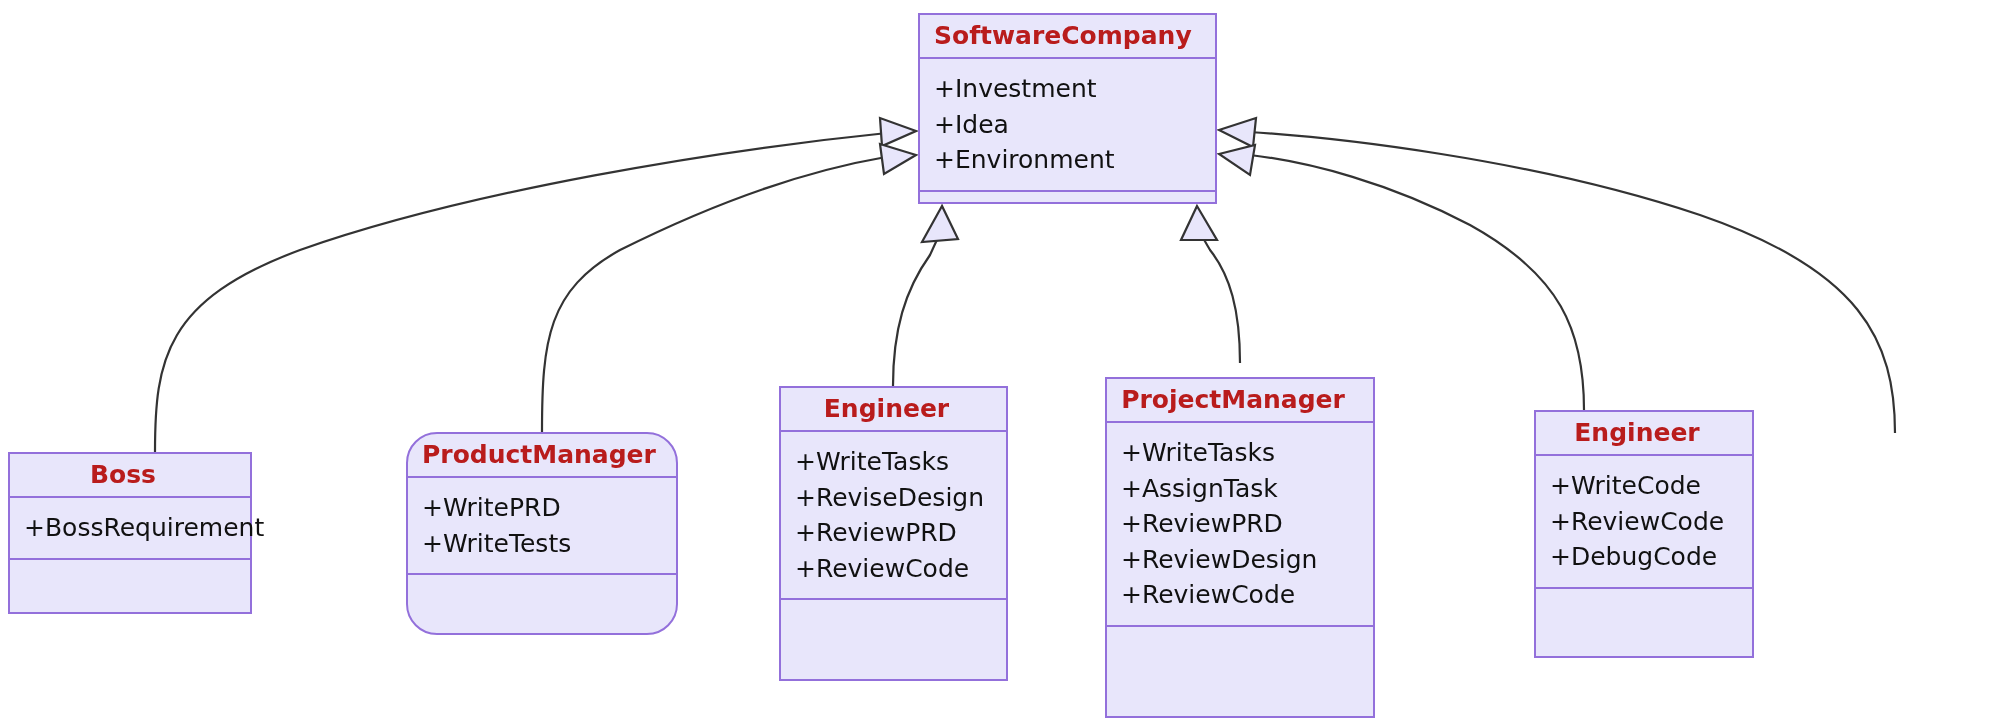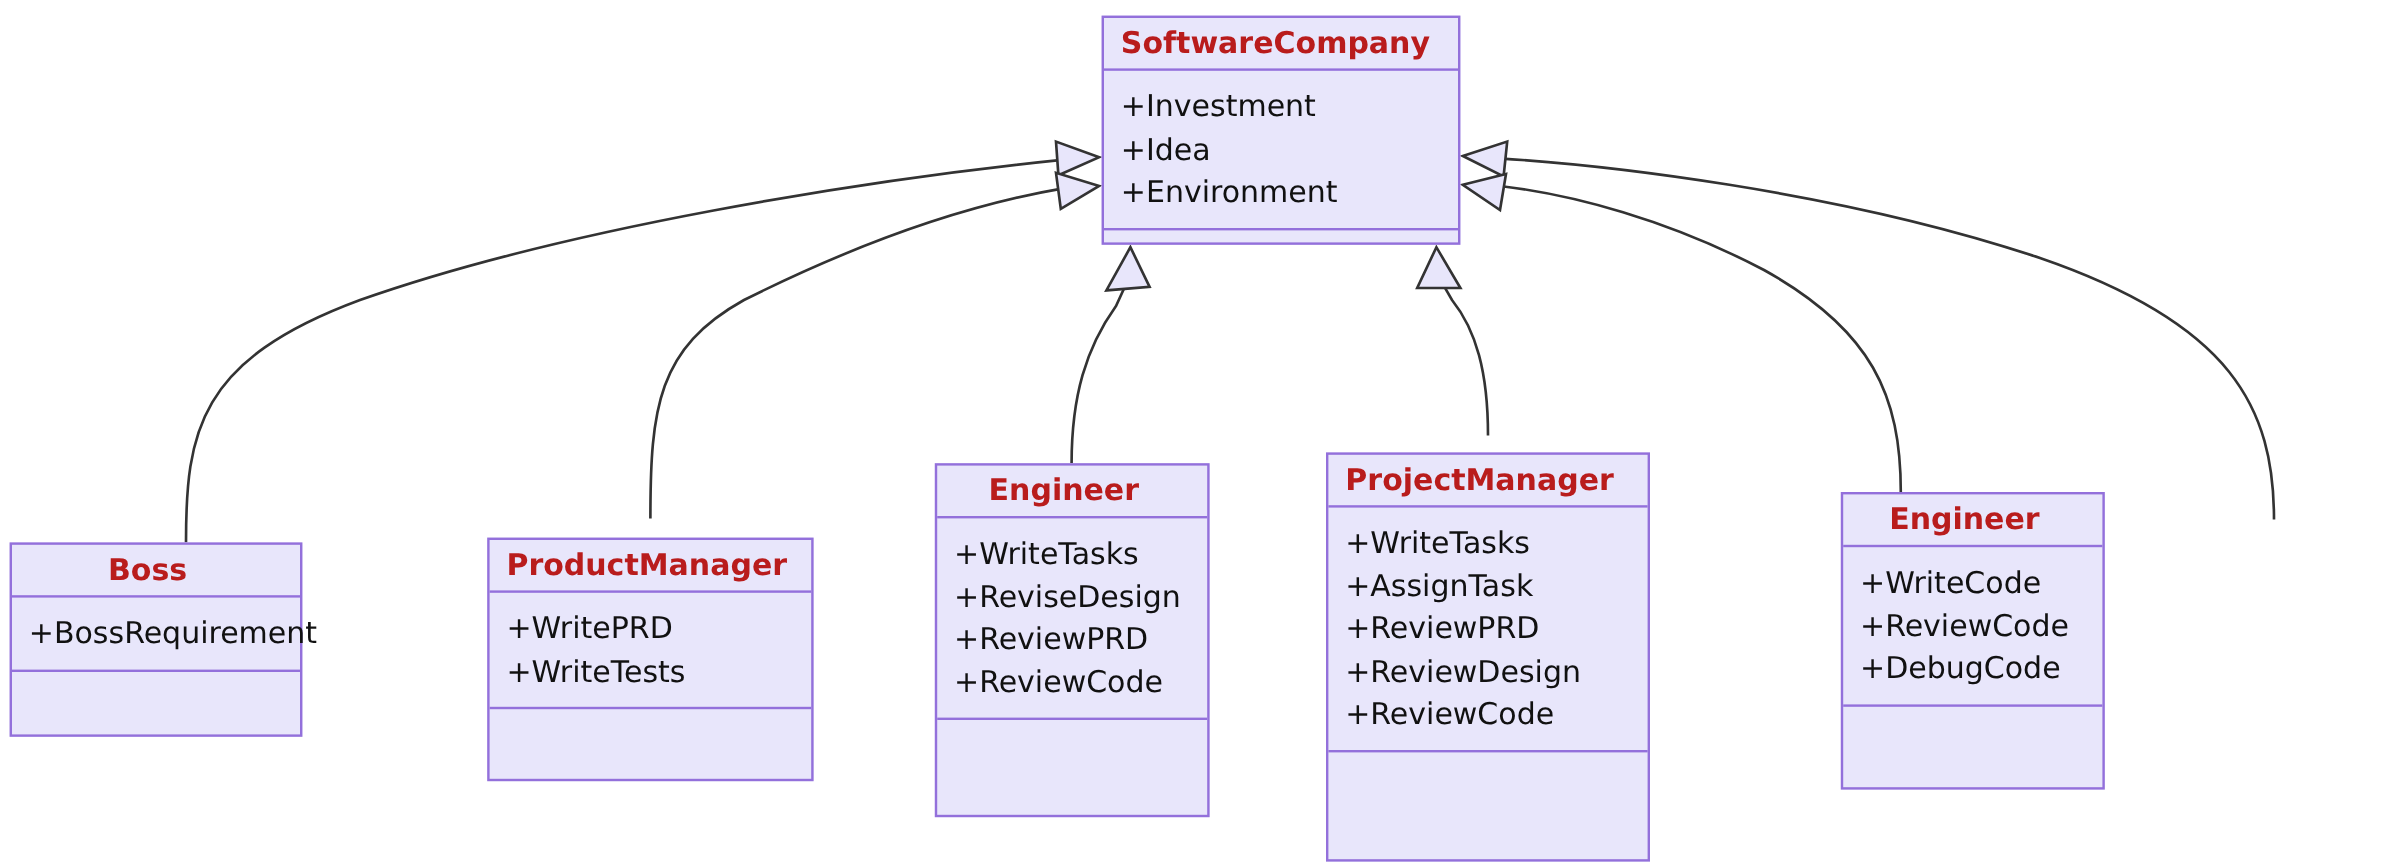--- a/index.html
+++ b/index.html
@@ -104,21 +104,21 @@
   </div>
 
   <div class="uml-class" style="left:8px; top:452px; width:244px; height:162px;">
     <div class="uml-title">Boss</div>
     <div class="uml-attrs">
       <div class="uml-attr">+BossRequirement</div>
     </div>
     <div class="uml-methods"></div>
   </div>
 
-  <div class="uml-class" style="left:406px; top:448px; width:272px; height:203px;">
+  <div class="uml-class" style="left:406px; top:432px; width:272px; height:203px;border-radius:31px;">
     <div class="uml-title">ProductManager</div>
     <div class="uml-attrs">
       <div class="uml-attr">+WritePRD</div>
       <div class="uml-attr">+WriteTests</div>
     </div>
     <div class="uml-methods"></div>
   </div>
 
   <div class="uml-class" style="left:779px; top:386px; width:229px; height:295px;">
     <div class="uml-title">Engineer</div>

